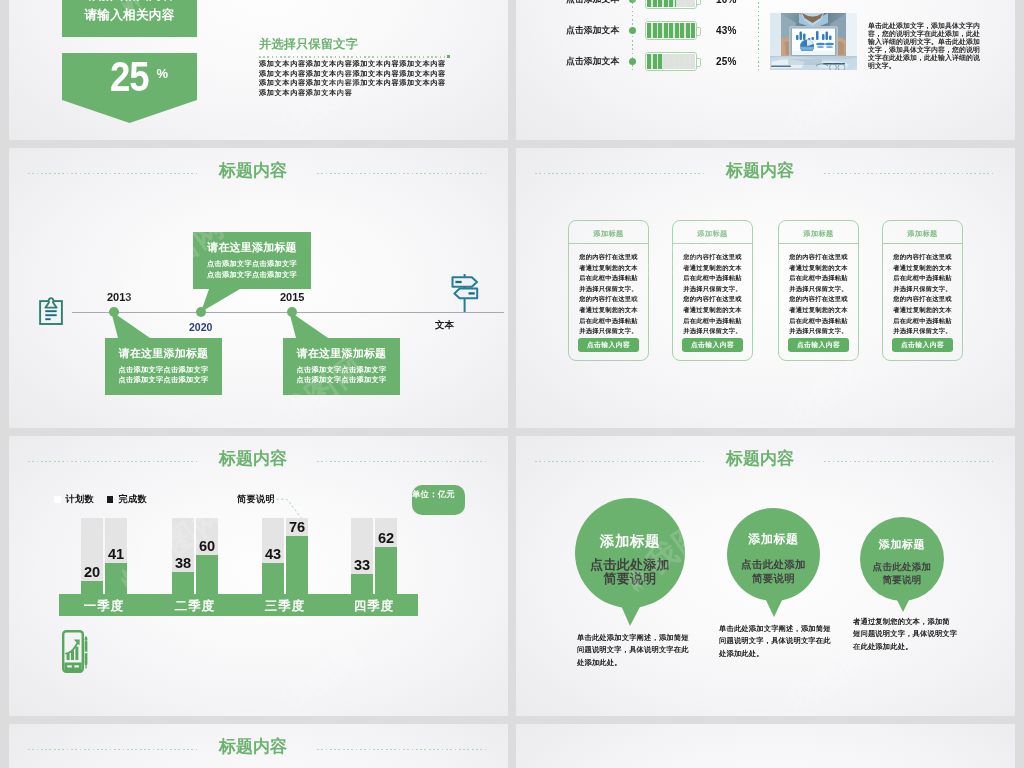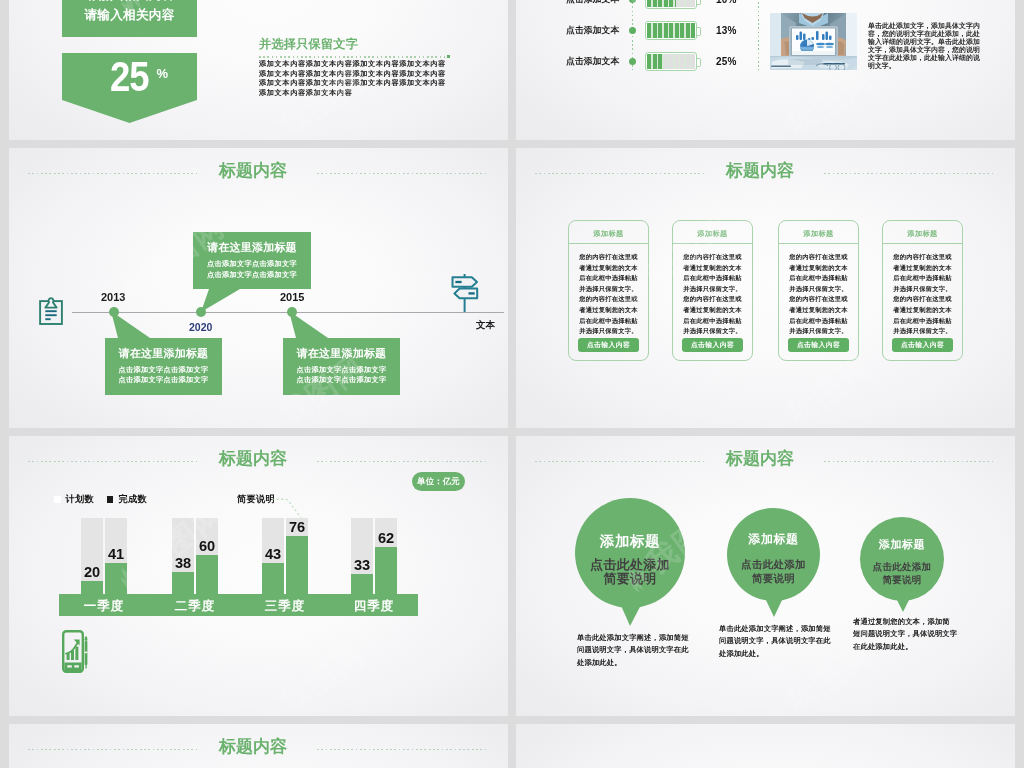--- a/index.html
+++ b/index.html
@@ -57,35 +57,35 @@
 .s3 .tl-line{position:absolute;left:63px;right:4px;top:164px;height:0;border-top:1px solid #a9a9ad;}
 .s3 .tl-dot{position:absolute;width:10px;height:10px;border-radius:50%;background:#6cb26f;top:159px;}
 .s3 .yr{position:absolute;font-size:11px;font-weight:700;color:#1a1a1a;top:143px;}
 .s3 .yr.mid{top:173px;color:#2c3d7a;font-size:10.5px;}
 .s3 .cbox{position:absolute;background:#6cb26f;text-align:center;}
 .s3 .cbox .ct{color:#fff;font-size:11px;font-weight:700;letter-spacing:.2px;text-align:center;}
 .s3 .cbox .cl{color:#fff;font-size:7.2px;line-height:10.5px;font-weight:700;letter-spacing:.3px;}
 .s3 .ctri{position:absolute;width:0;height:0;}
 .s3 .clip-icon{position:absolute;left:30px;top:149px;}
 .s3 .sign-icon{position:absolute;left:442px;top:126px;}
-.s3 .sign-label{position:absolute;left:426px;top:171px;width:60px;text-align:right;font-size:9.5px;font-weight:700;color:#1a1a1a;}
+.s3 .sign-label{position:absolute;left:426px;top:171px;width:60px;text-align:left;font-size:9.5px;font-weight:700;color:#1a1a1a;}
 
 .s4 .card{position:absolute;top:72px;width:81px;height:141px;box-sizing:border-box;
   border:1px solid #a9d3ab;border-radius:8px;background:rgba(255,255,255,0.12);}
 .s4 .card .chead{height:22px;line-height:25px;text-align:center;font-size:7.2px;font-weight:700;color:#7fbd82;letter-spacing:.4px;border-bottom:1px solid #a9d3ab;}
 .s4 .card .cbody{padding:8px 4px 0;font-size:6.3px;line-height:10.6px;color:#232323;font-weight:700;text-align:center;letter-spacing:.2px;white-space:nowrap;}
 .s4 .card .cbtn{position:absolute;left:9px;right:9px;bottom:8px;height:14px;line-height:14px;text-align:center;
   background:#5fb063;border-radius:3px;color:#fff;font-size:6.8px;font-weight:700;letter-spacing:.4px;}
 
 .s5 .legend{position:absolute;left:45px;top:57px;display:flex;align-items:center;gap:5px;}
 .s5 .legend .sw{width:6.5px;height:6.5px;display:inline-block;}
 .s5 .legend .lb{font-size:9.2px;font-weight:700;color:#141414;margin-right:8px;letter-spacing:.3px;}
 .s5 .anno{position:absolute;left:228px;top:57px;font-size:9.2px;font-weight:700;color:#141414;letter-spacing:.3px;}
 .s5 .annoline{position:absolute;left:263px;top:60px;}
-.s5 .unit{position:absolute;left:403px;top:36px;width:53px;height:19px;line-height:19.5px;text-align:center;background:#6cb26f;border-radius:10px;color:#fff;font-size:8.4px;font-weight:700;letter-spacing:.2px;}
+.s5 .unit{position:absolute;left:403px;top:49px;width:53px;height:30px;line-height:19.5px;text-align:left;background:#6cb26f;border-radius:10px;color:#fff;font-size:8.4px;font-weight:700;letter-spacing:.2px;}
 .s5 .chart{position:absolute;left:0;top:0;width:499px;height:260px;}
 .s5 .foot{position:absolute;left:91px;top:194px;width:330px;font-size:8.4px;line-height:12.3px;color:#232323;font-weight:700;white-space:nowrap;letter-spacing:.38px;}
 .s5 .foot-icon{position:absolute;left:53px;top:194px;}
 
 .s6 .bub{position:absolute;}
 .s6 .bub .circ{position:absolute;border-radius:50%;background:#6cb26f;text-align:center;}
 .s6 .bub .bt{color:#fff;font-weight:700;letter-spacing:.6px;}
 .s6 .bub .bl{color:#404040;font-weight:700;letter-spacing:.3px;}
 .s6 .cap{position:absolute;font-weight:700;color:#222;letter-spacing:.15px;white-space:nowrap;}
 
@@ -168,21 +168,21 @@
   <div class="row" style="top:162px">
     <div class="rlabel">点击添加文本</div>
     <div class="rdot"></div>
     <div class="batt">
           <div class="battin">
             <i style="width:100%"></i>
             <div class="battseg"></div>
           </div>
         </div>
     <div class="battcap"></div>
-    <div class="rpct">13%</div>
+    <div class="rpct">43%</div>
   </div>
 
   <div class="row" style="top:193px">
     <div class="rlabel">点击添加文本</div>
     <div class="rdot"></div>
     <div class="batt">
           <div class="battin">
             <i style="width:34%"></i>
             <div class="battseg"></div>
           </div>
@@ -310,21 +310,21 @@
       <path d="M13.6 0 v38" stroke="#247f93" stroke-width="2"></path>
       <path d="M1.5 3.2 h19.3 l5.2 4.8 l-5.2 4.8 h-19.3 z" fill="#f1f2f3" stroke="#247f93" stroke-width="2" stroke-linejoin="round"></path>
       <path d="M13.6 12.8 v1.8" stroke="#247f93" stroke-width="2"></path>
       <path d="M26.2 14.6 h-17.6 l-5.2 4.8 l5.2 4.8 h17.6 z" fill="#f1f2f3" stroke="#247f93" stroke-width="2" stroke-linejoin="round"></path>
       <path d="M4.4 8 h6.2" stroke="#156a84" stroke-width="2.3" stroke-linecap="butt"></path>
       <path d="M17.5 19.4 h6.2" stroke="#156a84" stroke-width="2.3" stroke-linecap="butt"></path>
     </svg>
   </div>
   <div class="sign-label">文本</div>
 
-  <div class="yr" style="left:92px">2013</div>
+  <div class="yr" style="left:98px">2013</div>
   <div class="tl-dot" style="left:100px"></div>
   <svg class="ctri" style="left:92px;top:163px;width:130px;height:27px">
         <path d="M10 0 L17 27 L49 27 Z" fill="#6cb26f"></path>
       </svg>
   <div class="cbox" style="left:96px;top:190px;width:117px;height:57px">
     <div class="ct" style="margin-top:8px">请在这里添加标题</div>
     <div class="cl" style="margin-top:3.5px">点击添加文字点击添加文字</div>
     <div class="cl">点击添加文字点击添加文字</div>
   </div>
 

